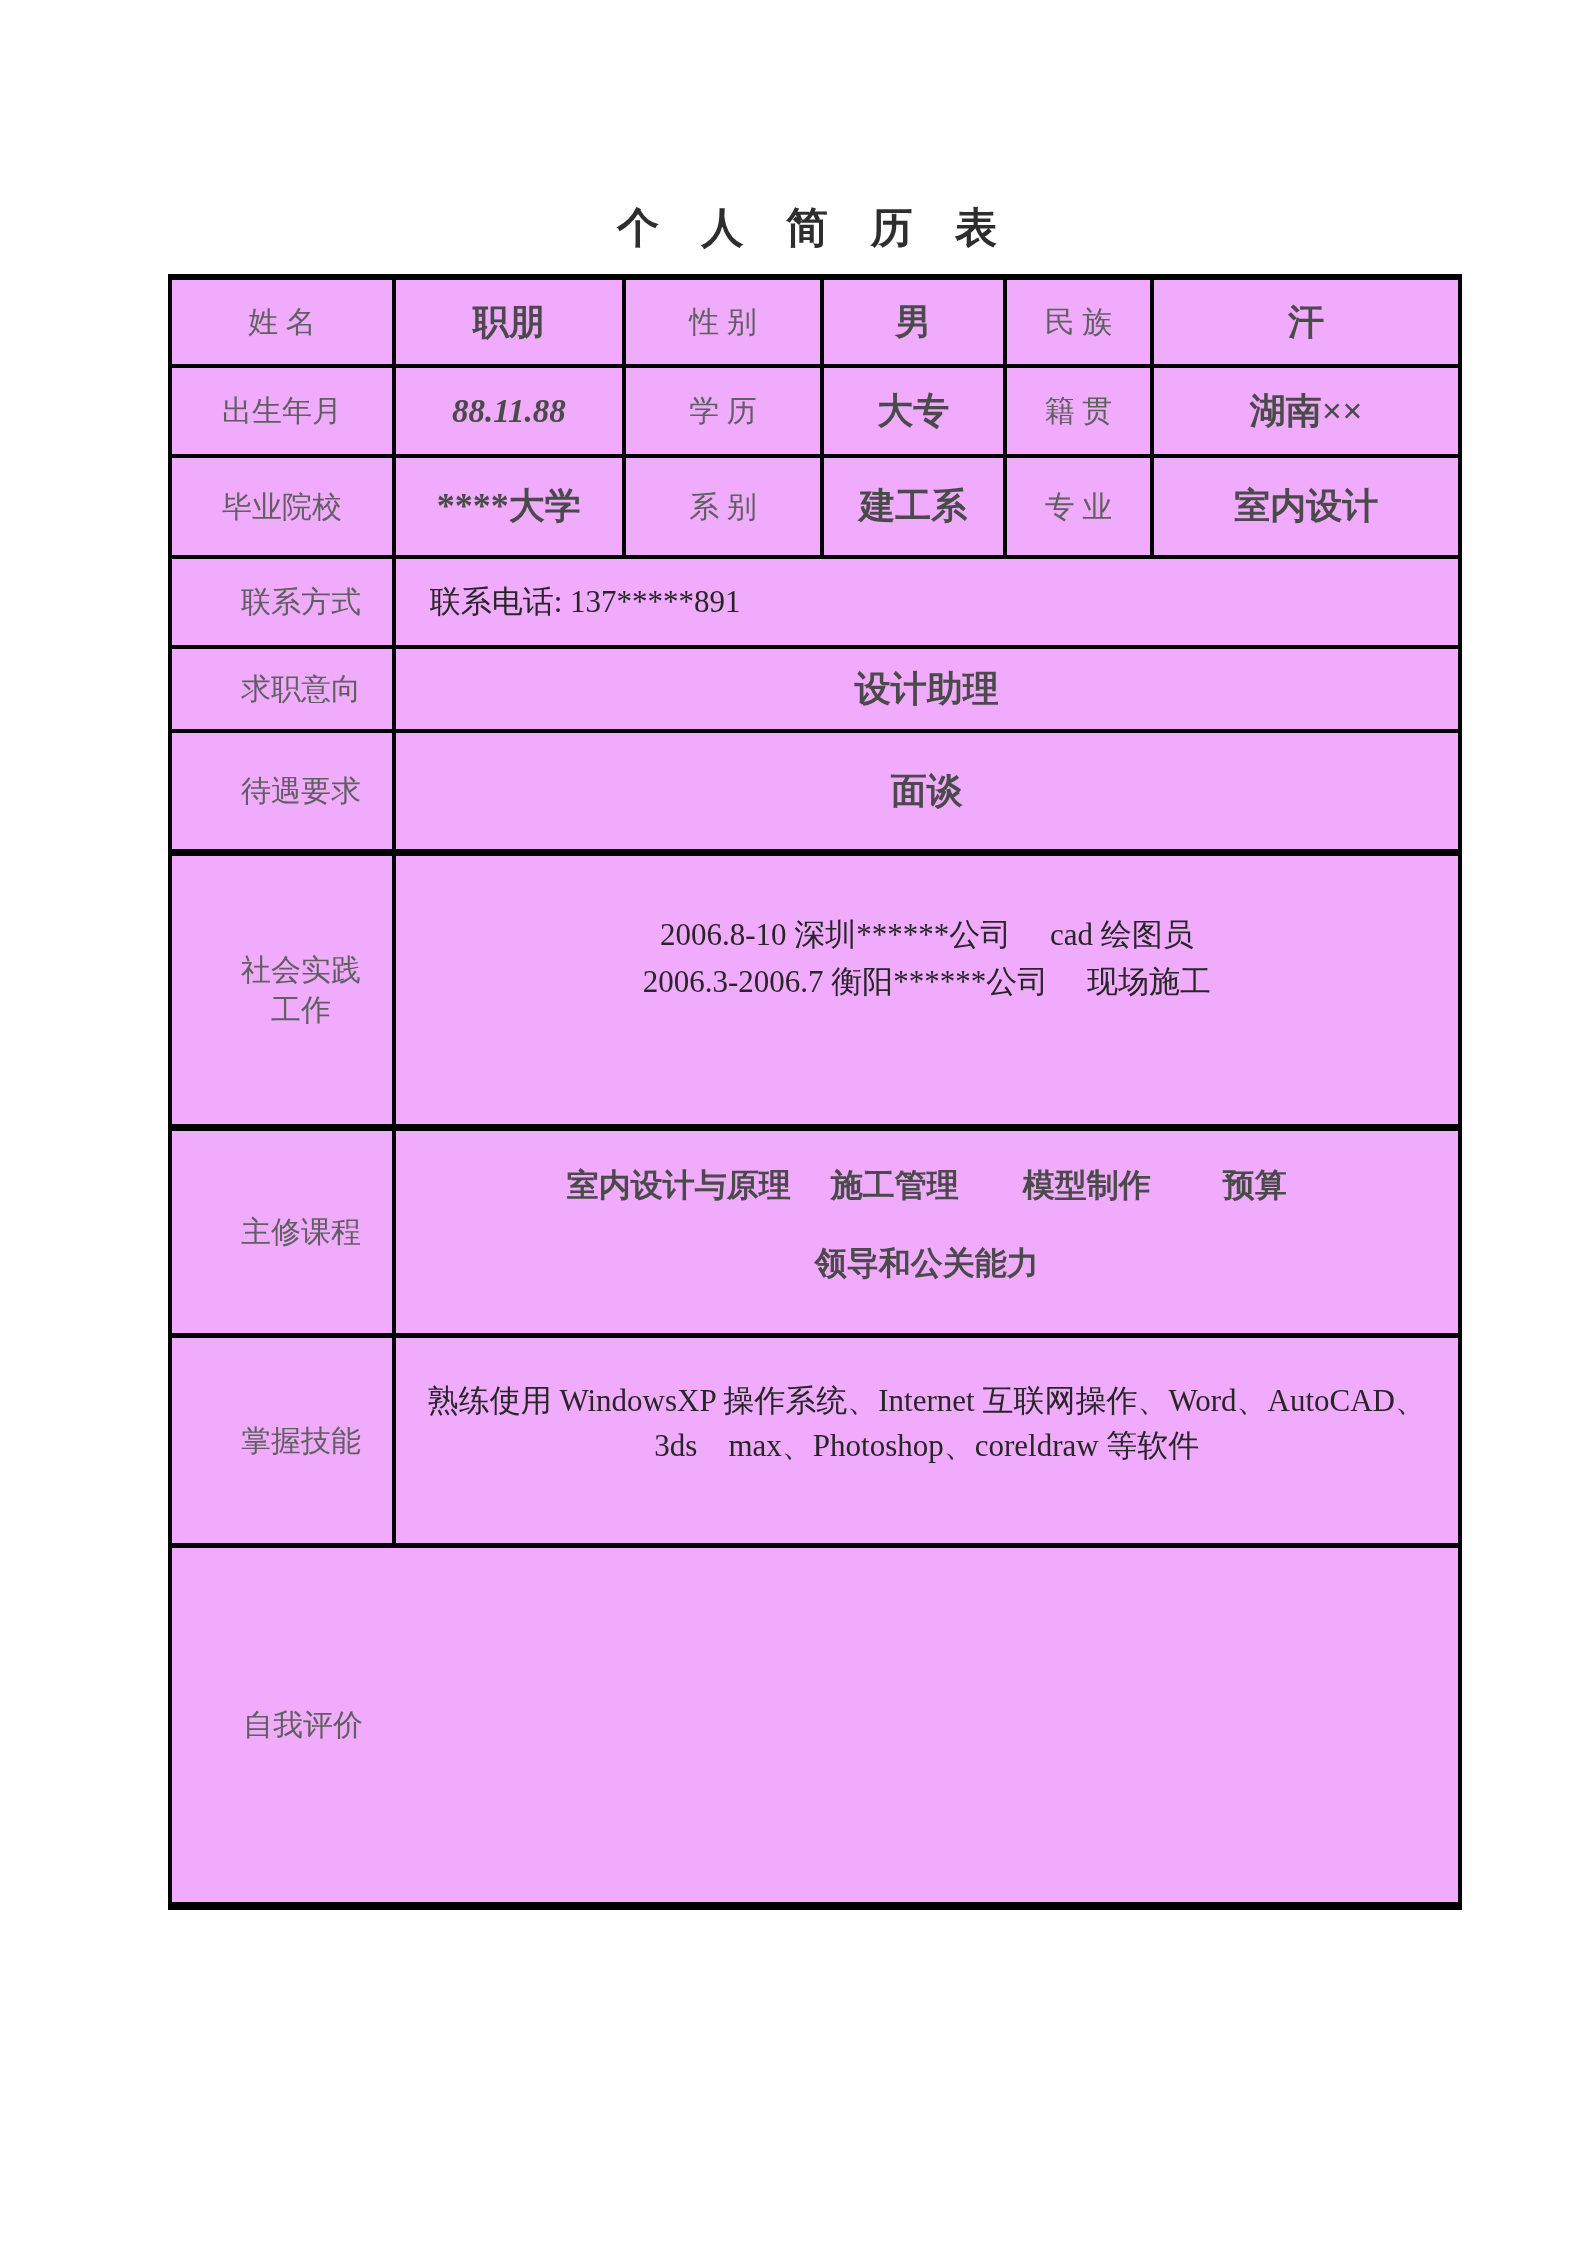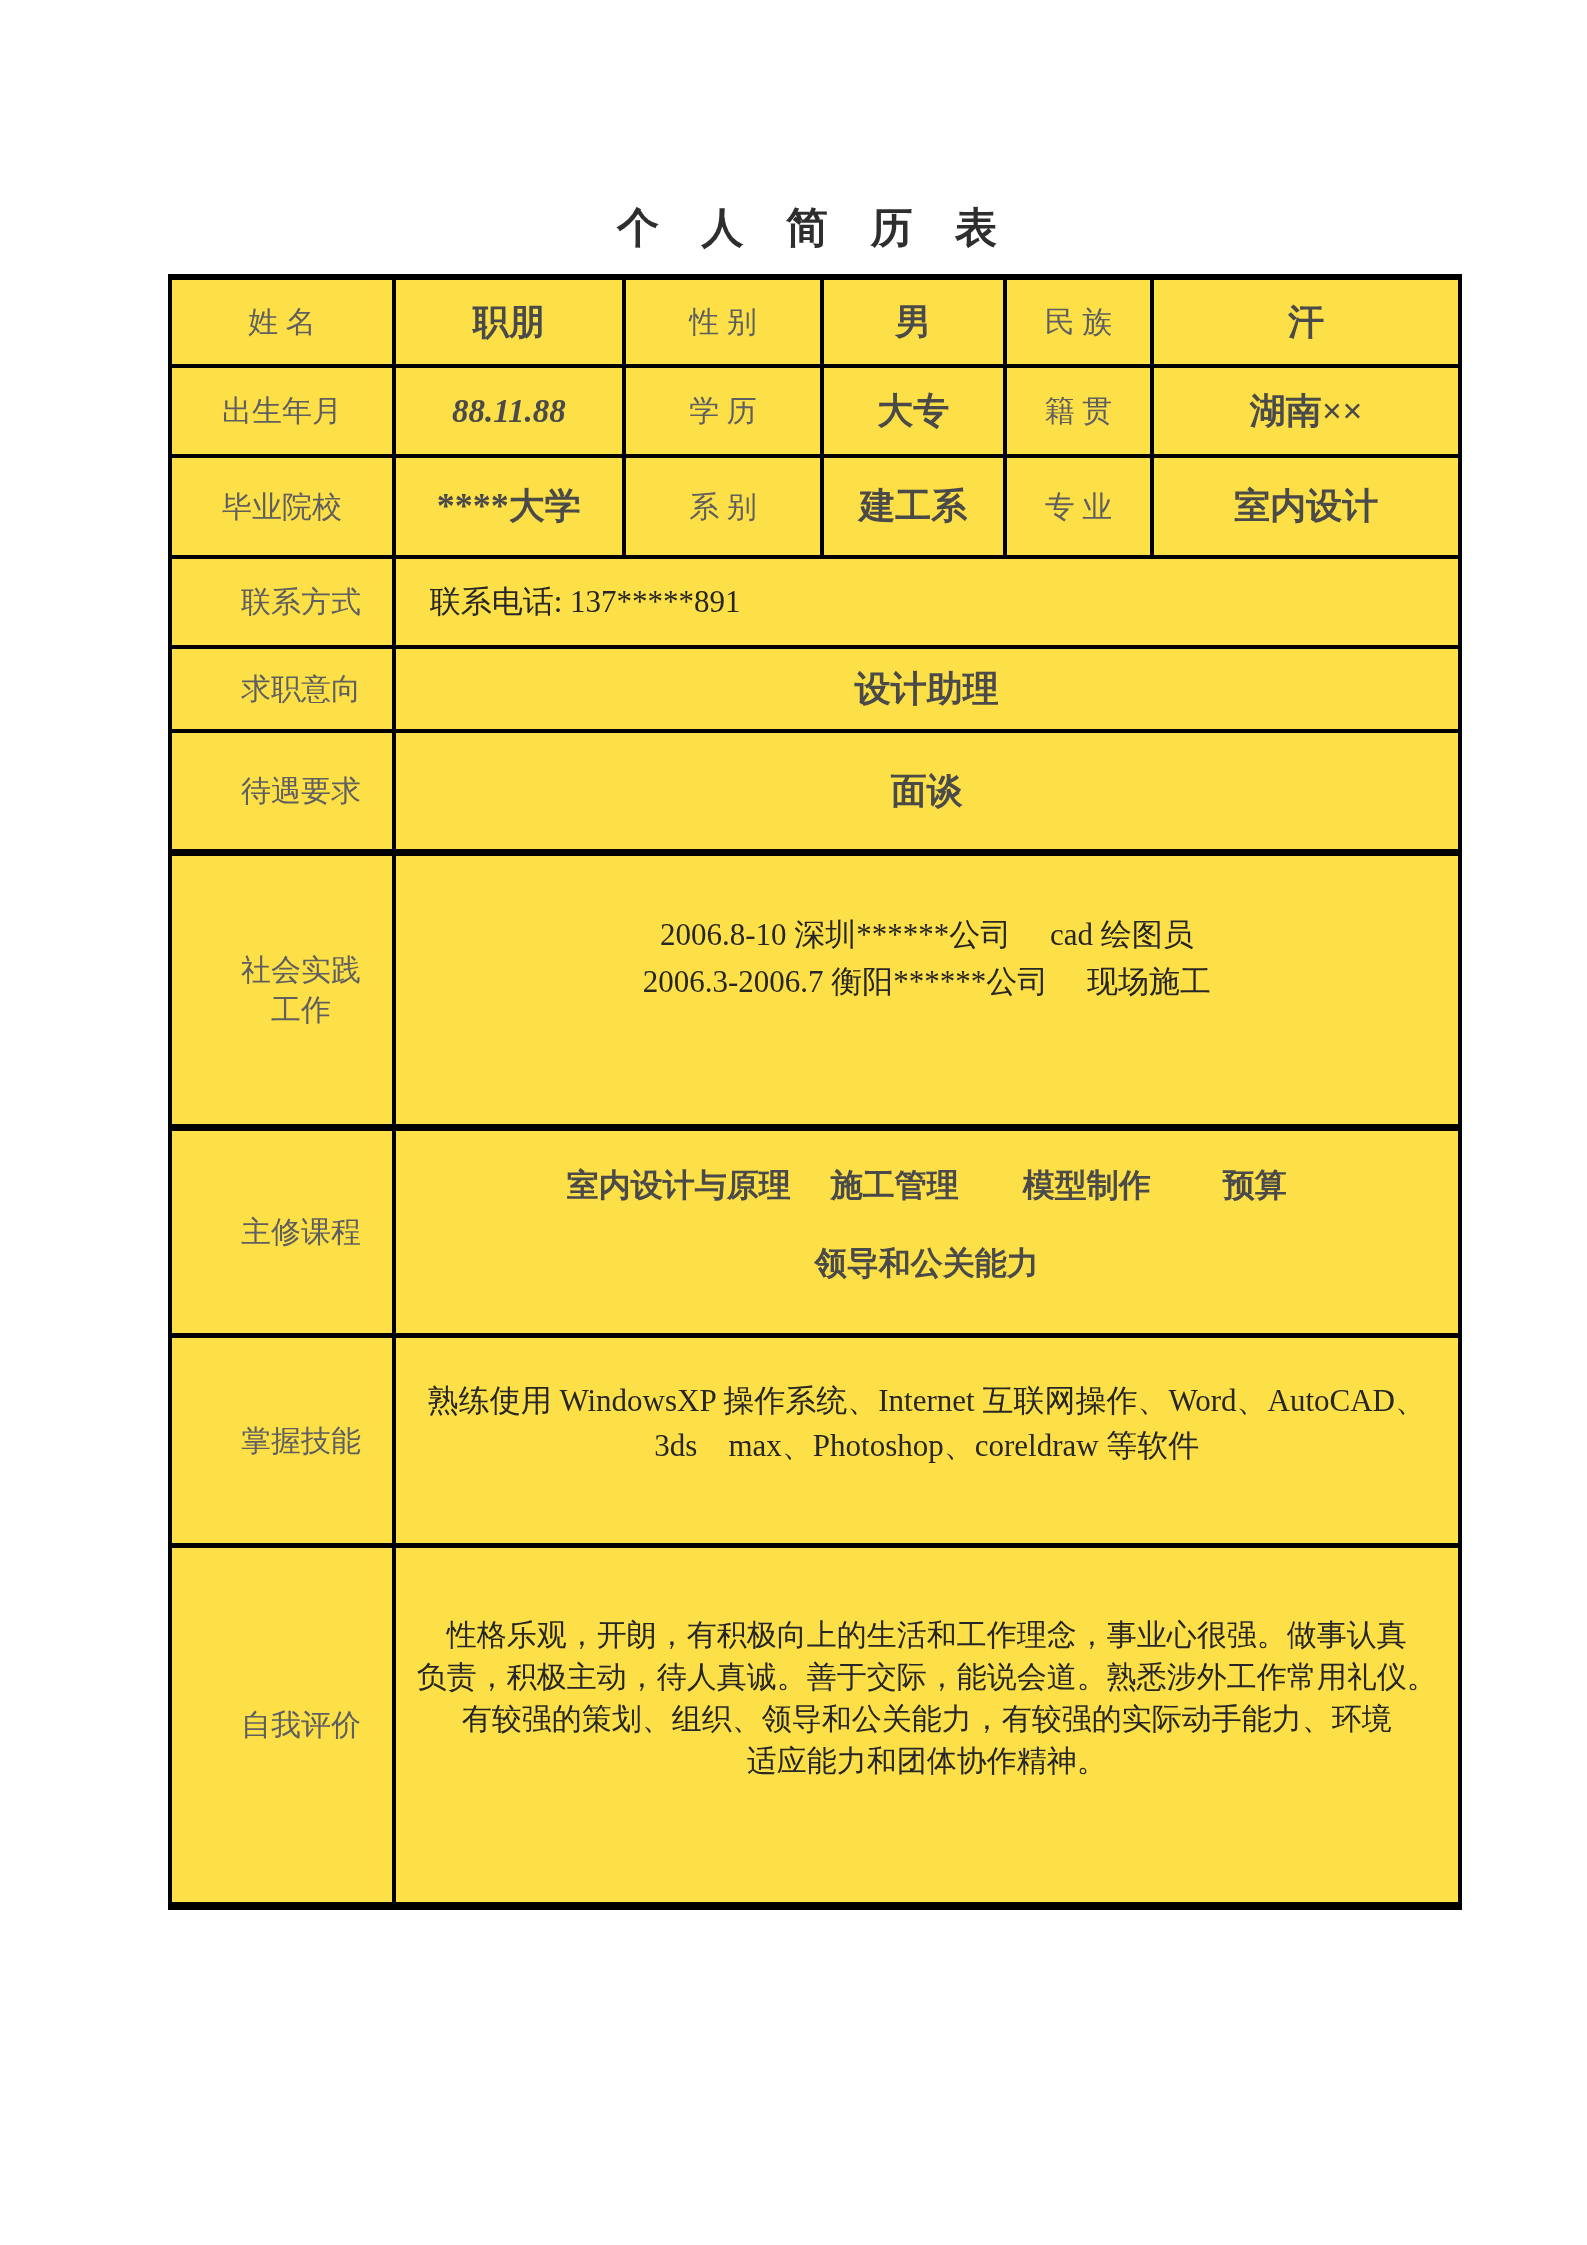--- a/index.html
+++ b/index.html
@@ -19,21 +19,21 @@
     color:var(--title-text,#2e2e2e);
     font-family:"Liberation Serif","DejaVu Serif",serif;
   }
   .resume-table{
     position:absolute;
     left:168px;top:274px;width:1294px;
     border:4px solid var(--border,#000);
     border-top-width:6px;
     border-bottom-width:8px;
     box-sizing:border-box;
-    background:#fde047;
+    background:#f0abfc;
   }
   .row{display:flex;width:100%;box-sizing:border-box;border-bottom:4px solid var(--border,#000);}
   .row:last-child{border-bottom:none;}
   .row.sep-thick{border-bottom-width:7px;}
   .row.sep-med{border-bottom-width:5px;}
   .cell{
     box-sizing:border-box;
     border-right:4px solid var(--border,#000);
     display:flex;align-items:center;justify-content:center;
     overflow:hidden;
@@ -150,21 +150,15 @@
   <div class="row r9 sep-med">
     <div class="cell lc lbl">掌握技能</div>
     <div class="cell cc col body-text skills-content">
       <div class="line">熟练使用 WindowsXP 操作系统、Internet 互联网操作、Word、AutoCAD、</div>
       <div class="line">3ds　max、Photoshop、coreldraw 等软件</div>
     </div>
   </div>
 
   <div class="row r10">
     <div class="cell lc lbl">自我评价</div>
-    <div class="cell cc col body-text selfeval-content">
-      <div class="line">性格乐观，开朗，有积极向上的生活和工作理念，事业心很强。做事认真</div>
-      <div class="line">负责，积极主动，待人真诚。善于交际，能说会道。熟悉涉外工作常用礼仪。</div>
-      <div class="line">有较强的策划、组织、领导和公关能力，有较强的实际动手能力、环境</div>
-      <div class="line">适应能力和团体协作精神。</div>
-    </div>
   </div>
 
 </div>
 
 </body></html>

